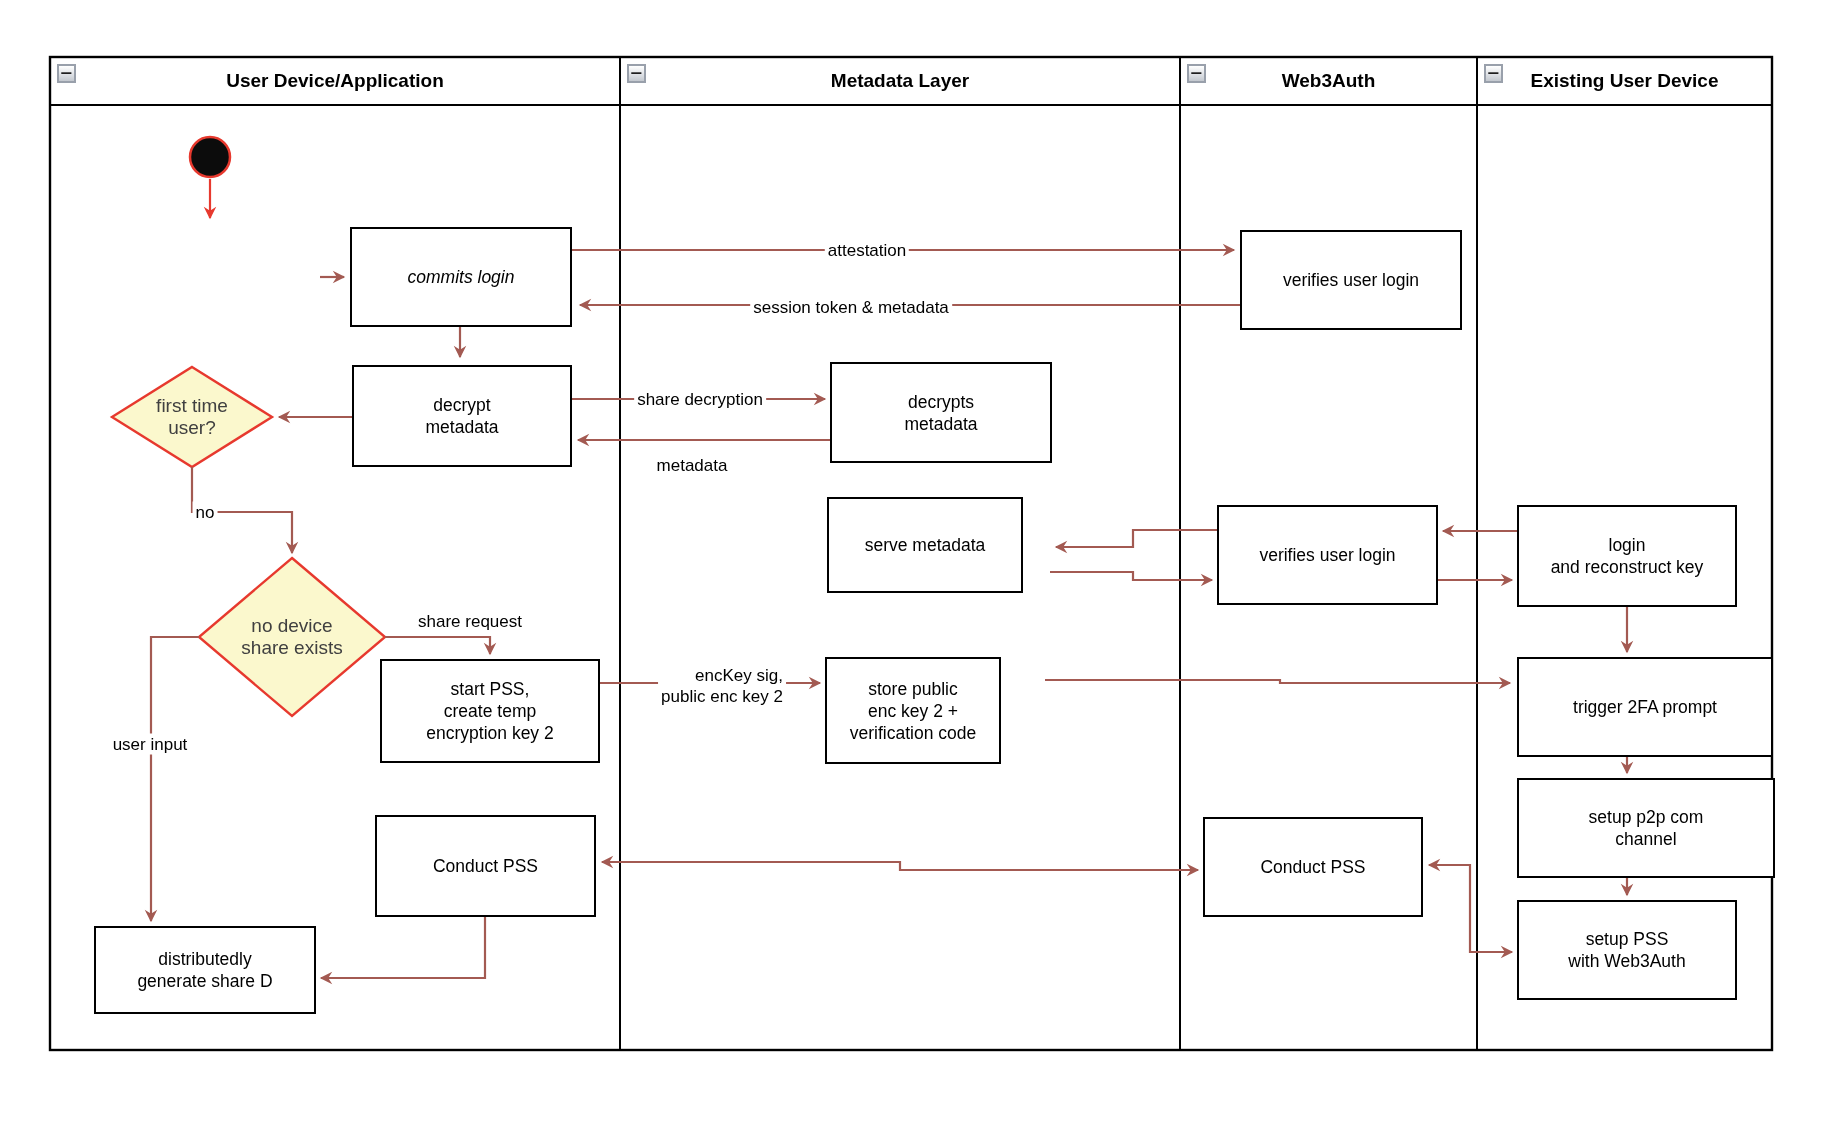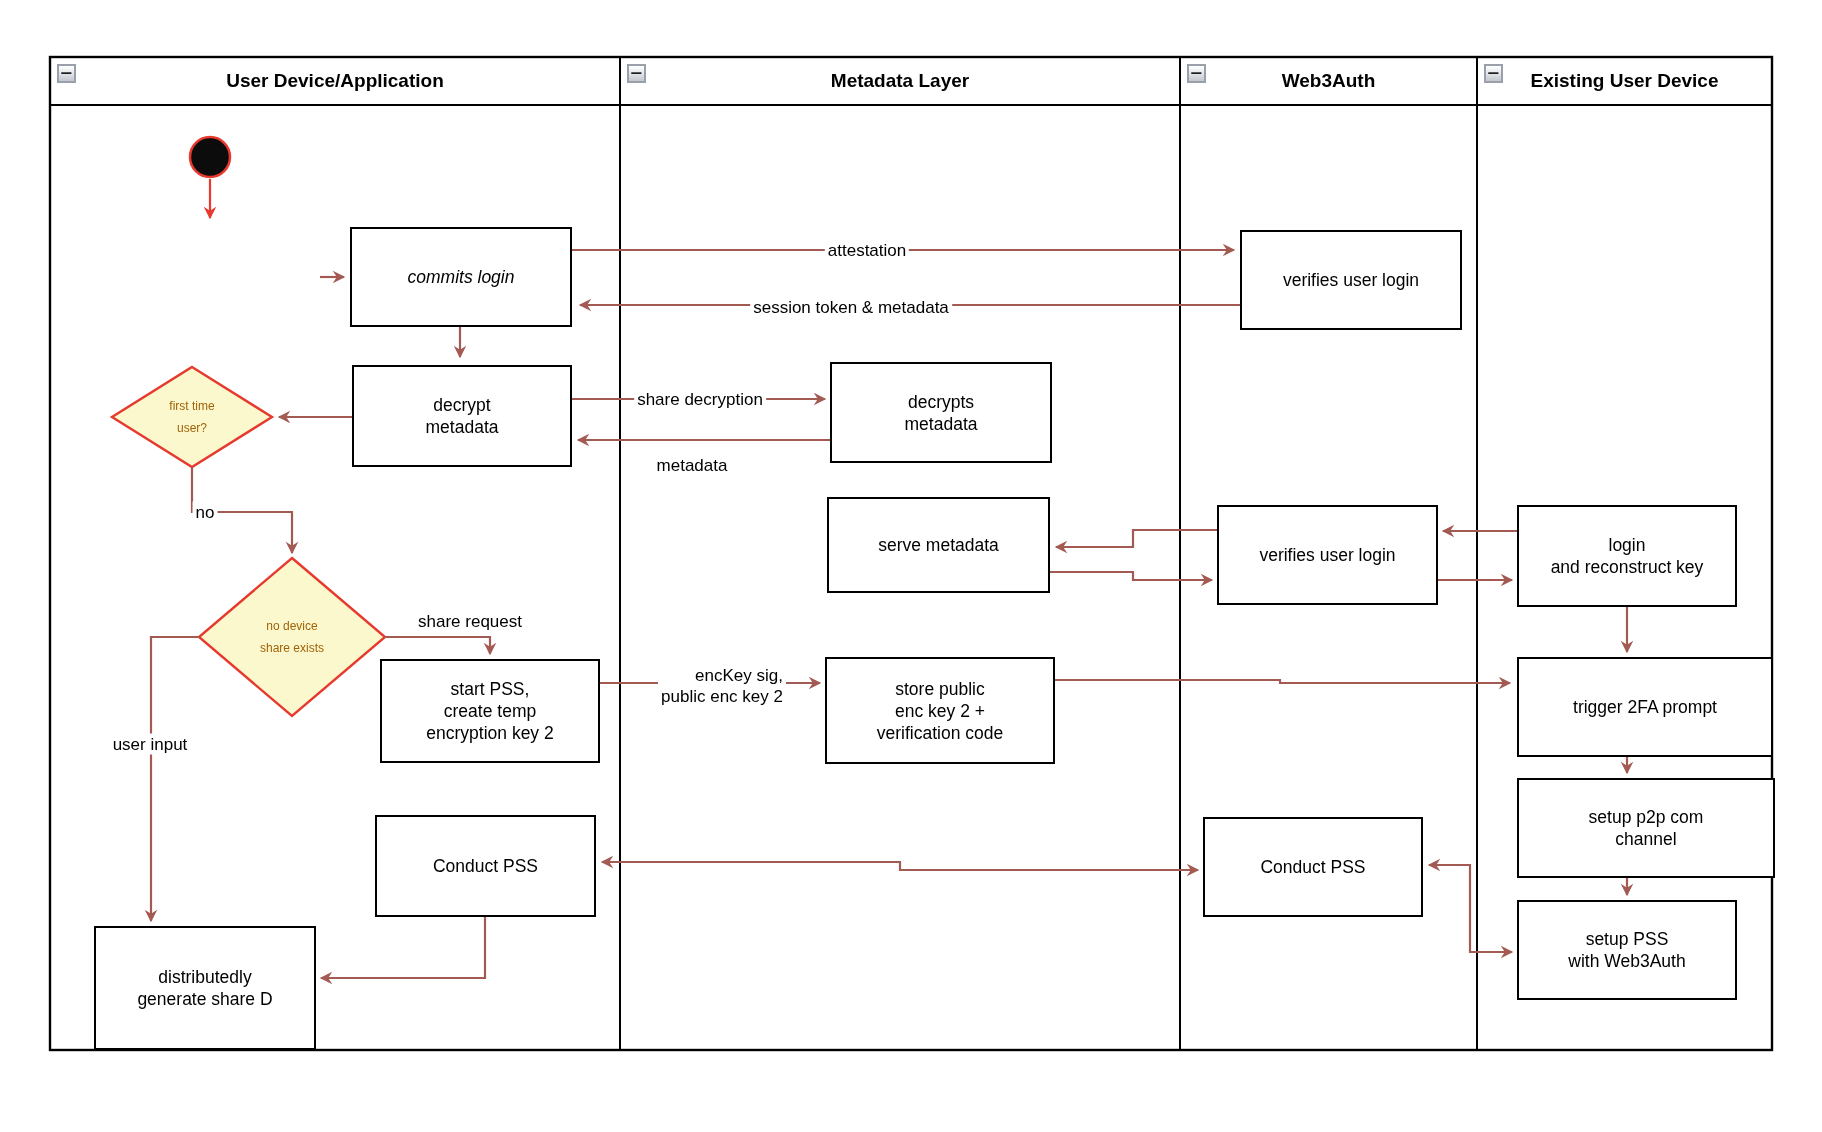--- a/index.html
+++ b/index.html
@@ -36,21 +36,21 @@
 
   .node{
     position:absolute;z-index:2;box-sizing:border-box;
     background:#ffffff;border:2.4px solid var(--c-box_border);
     display:flex;align-items:center;justify-content:center;
     text-align:center;font-size:17.5px;line-height:22px;color:#000;
     white-space:pre-line;
   }
   .dtext{
     position:absolute;z-index:2;display:flex;align-items:center;justify-content:center;
-    text-align:center;font-size:12px;line-height:22px;color:#a16207;white-space:pre-line;
+    text-align:center;font-size:19px;line-height:22px;color:#404040;white-space:pre-line;
     transform:translate(-50%,-50%);
   }
   .elabel{
     position:absolute;z-index:3;transform:translate(-50%,-50%);
     background:#ffffff;padding:0 3px;
     font-size:17px;line-height:21px;color:#000;text-align:right;white-space:pre-line;
   }
   .elabel.nobg{background:transparent;}
 </style>
 </head>
@@ -129,32 +129,32 @@
     <span>Existing User Device</span>
   </div>
 
   <div class="node" style="left:350px;top:227px;width:222px;height:100px;font-style:italic;">commits login</div>
   <div class="node" style="left:352px;top:365px;width:220px;height:102px;">decrypt
 metadata</div>
   <div class="node" style="left:380px;top:659px;width:220px;height:104px;">start PSS,
 create temp
 encryption key 2</div>
   <div class="node" style="left:375px;top:815px;width:221px;height:102px;">Conduct PSS</div>
-  <div class="node" style="left:94px;top:926px;width:222px;height:124px;">distributedly
+  <div class="node" style="left:94px;top:926px;width:222px;height:88px;">distributedly
 generate share D</div>
 
   <div class="dtext" style="left:192px;top:417px;">first time
 user?</div>
   <div class="dtext" style="left:292px;top:637px;">no device
 share exists</div>
 
   <div class="node" style="left:830px;top:362px;width:222px;height:101px;">decrypts
 metadata</div>
-  <div class="node" style="left:827px;top:497px;width:223px;height:96px;">serve metadata</div>
-  <div class="node" style="left:825px;top:657px;width:230px;height:107px;">store public
+  <div class="node" style="left:827px;top:497px;width:196px;height:96px;">serve metadata</div>
+  <div class="node" style="left:825px;top:657px;width:176px;height:107px;">store public
 enc key 2 +
 verification code</div>
 
   <div class="node" style="left:1240px;top:230px;width:222px;height:100px;">verifies user login</div>
   <div class="node" style="left:1217px;top:505px;width:221px;height:100px;">verifies user login</div>
   <div class="node" style="left:1203px;top:817px;width:220px;height:100px;">Conduct PSS</div>
 
   <div class="node" style="left:1517px;top:505px;width:220px;height:102px;">login
 and reconstruct key</div>
   <div class="node" style="left:1517px;top:657px;width:256px;height:100px;">trigger 2FA prompt</div>

